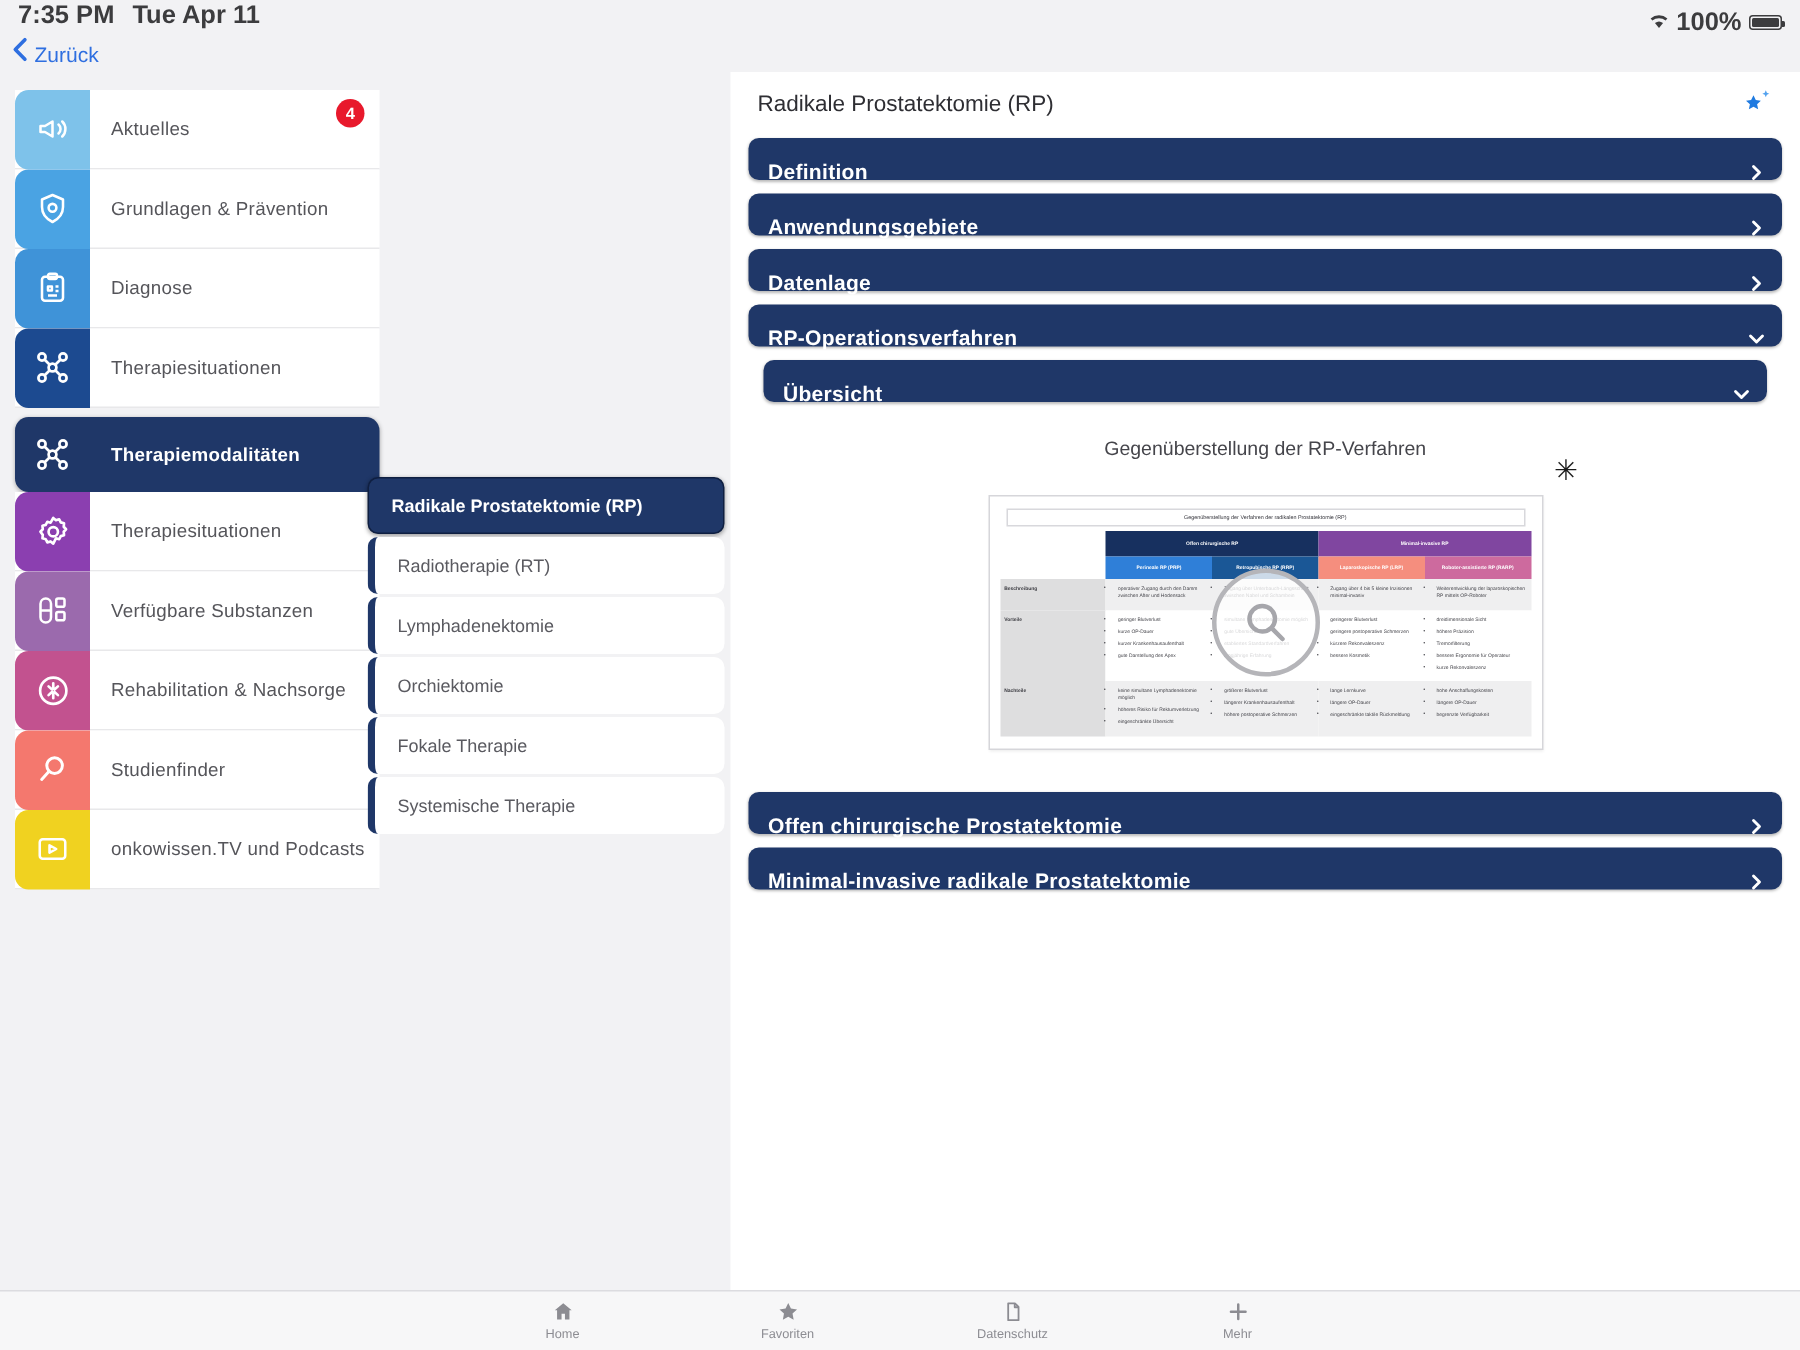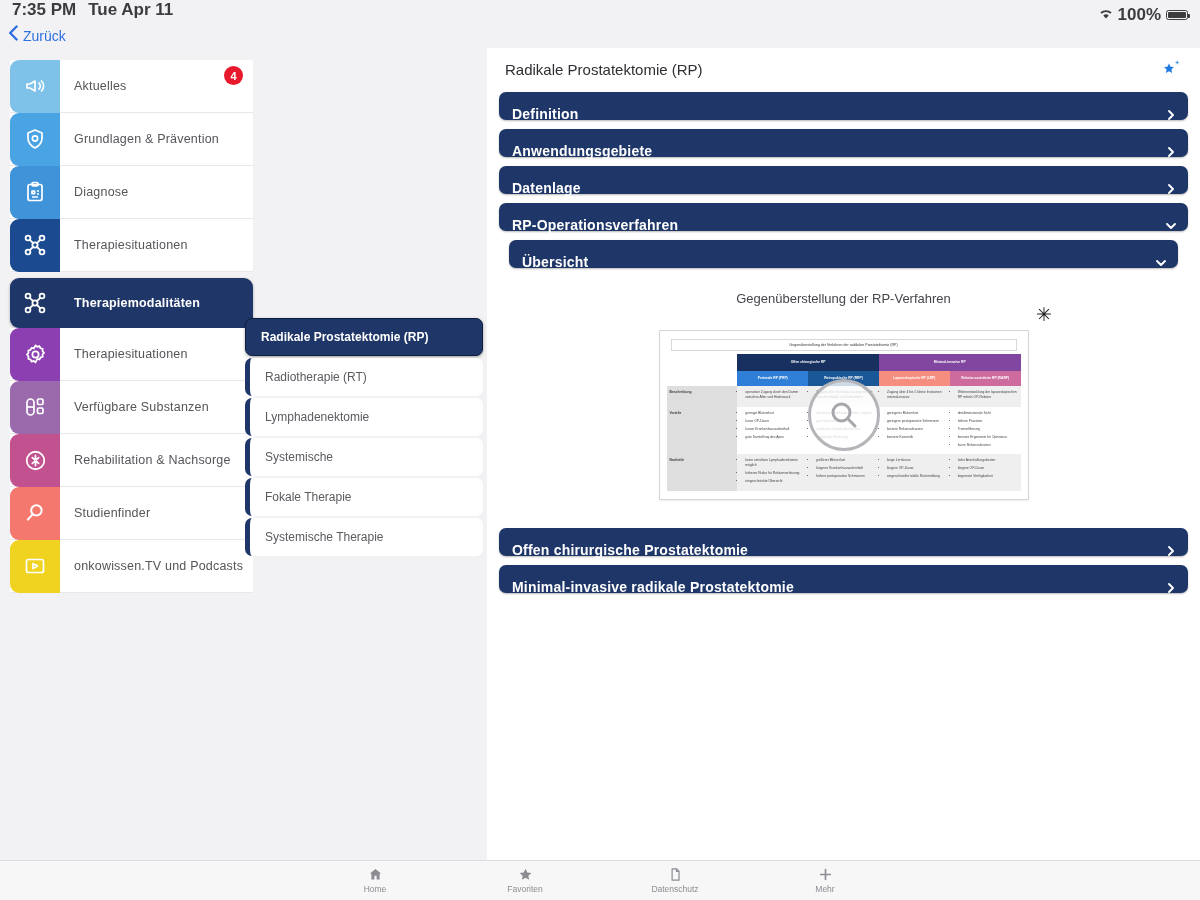--- a/index.html
+++ b/index.html
@@ -328,21 +328,21 @@
     <div class="sub-item active">
       <span>Radikale Prostatektomie (RP)</span>
     </div>
     <div class="sub-item">
       <span>Radiotherapie (RT)</span>
     </div>
     <div class="sub-item">
       <span>Lymphadenektomie</span>
     </div>
     <div class="sub-item">
-      <span>Systemische</span>
+      <span>Orchiektomie</span>
     </div>
     <div class="sub-item">
       <span>Fokale Therapie</span>
     </div>
     <div class="sub-item">
       <span>Systemische Therapie</span>
     </div>
   </div>
 
   <div class="content">

